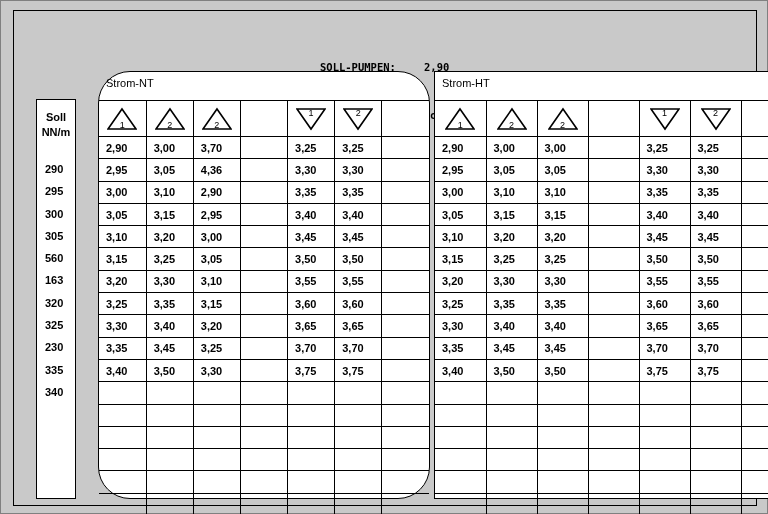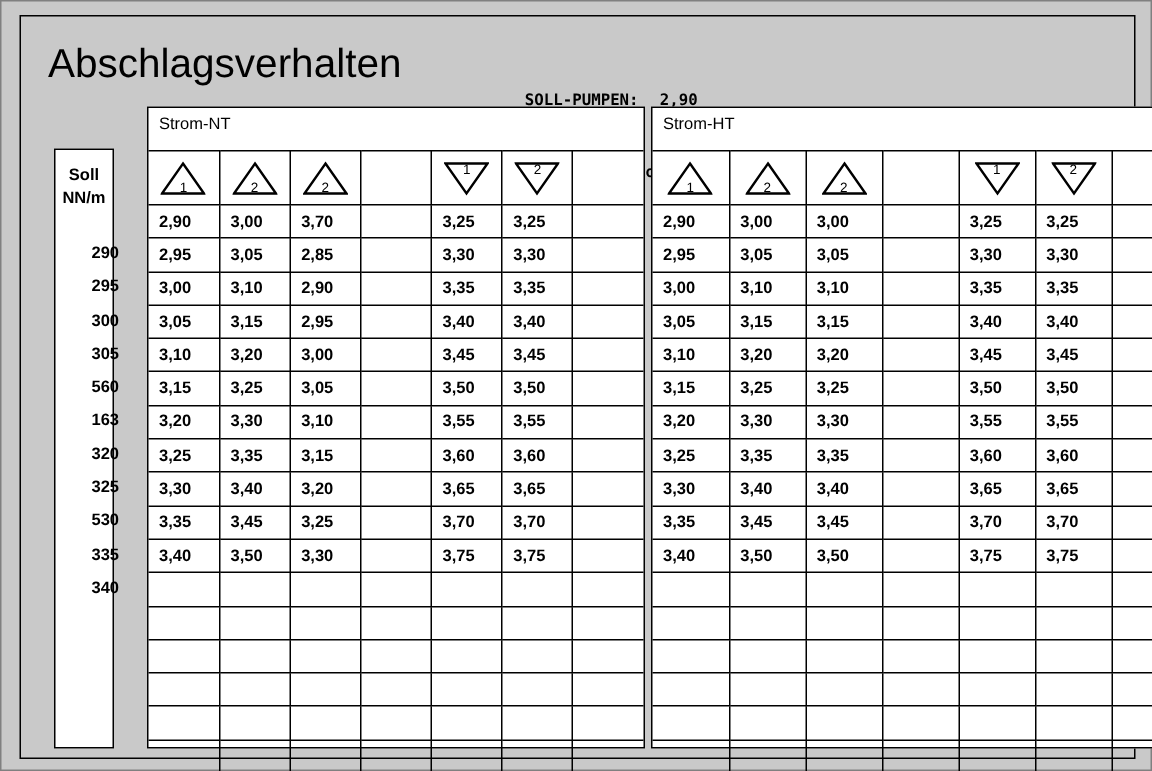--- a/index.html
+++ b/index.html
@@ -46,21 +46,21 @@
     position: absolute;
     left: 306px;
     top: 16px;
     font-family: "DejaVu Sans Mono", monospace;
     font-size: 10.5px;
     font-weight: bold;
     color: #000;
     line-height: 16px;
     white-space: pre;
   }
-  .header-info .row { display: block; text-align: center; }
+  .header-info .row { display: block; }
   .header-info .lbl { display: inline-block; width: 104px; }
 
   
   .soll-box {
     position: absolute;
     left: 22px;
     top: 88px;
     width: 40px;
     height: 400px;
     background: #ffffff;
@@ -84,34 +84,34 @@
     left: 0;
     top: 58px;
     width: 100%;
   }
   .soll-list .cell {
     height: 22.3px;
     line-height: 22.3px;
     font-size: 11px;
     font-weight: bold;
     color: #000;
-    padding-left: 24px;
+    padding-left: 8px;
     box-sizing: border-box;
   }
 
   
   .group {
     position: absolute;
     top: 60px;
     height: 428px;
     background: #ffffff;
     border: 1px solid #000;
     box-sizing: border-box;
   }
-  .group.nt { left: 84px;  width: 332px; }
+  .group.nt { left: 84px;  width: 332px; border-radius: 32px; }
   .group.ht { left: 420px; width: 359px; }
 
   .group-label {
     position: absolute;
     left: 7px;
     top: 5px;
     font-size: 11px;
     color: #000;
   }
 
@@ -172,42 +172,41 @@
   }
   .tri.up .num   { left: 50%; transform: translateX(-50%); bottom: 1px; }
   .tri.down .num { left: 50%; transform: translateX(-50%); top: 1px; }
 </style>
 </head>
 <body>
 
 <div class="screen">
   <div class="panel">
 
-    <div class="title">Abschlagsverhalten</div>
 
     <div class="header-info">
       <span class="row"><span class="lbl">SOLL-PUMPEN:</span><span>2,90</span></span>
       <span class="row"><span class="lbl">TARIFZONE:</span><span>Hochtarif</span></span>
     </div>
 
     <div class="soll-box">
       <div class="soll-head">
         <div>Soll</div>
         <div>NN/m</div>
       </div>
       <div class="soll-list" id="soll-list">
           <div class="cell">290</div>
           <div class="cell">295</div>
           <div class="cell">300</div>
           <div class="cell">305</div>
           <div class="cell">560</div>
           <div class="cell">163</div>
           <div class="cell">320</div>
           <div class="cell">325</div>
-          <div class="cell">530</div>
+          <div class="cell">230</div>
           <div class="cell">335</div>
           <div class="cell">340</div>
           <div class="cell"></div>
           <div class="cell"></div>
           <div class="cell"></div>
           <div class="cell"></div>
           <div class="cell"></div>
         </div>
     </div>
 
@@ -242,21 +241,21 @@
                 <td class="v">3,00</td>
                 <td class="v">3,70</td>
                 <td class="empty"></td>
                 <td class="v">3,25</td>
                 <td class="v">3,25</td>
                 <td class="empty"></td>
               </tr>
               <tr>
                 <td class="v">2,95</td>
                 <td class="v">3,05</td>
-                <td class="v">2,85</td>
+                <td class="v">4,36</td>
                 <td class="empty"></td>
                 <td class="v">3,30</td>
                 <td class="v">3,30</td>
                 <td class="empty"></td>
               </tr>
               <tr>
                 <td class="v">3,00</td>
                 <td class="v">3,10</td>
                 <td class="v">2,90</td>
                 <td class="empty"></td>

